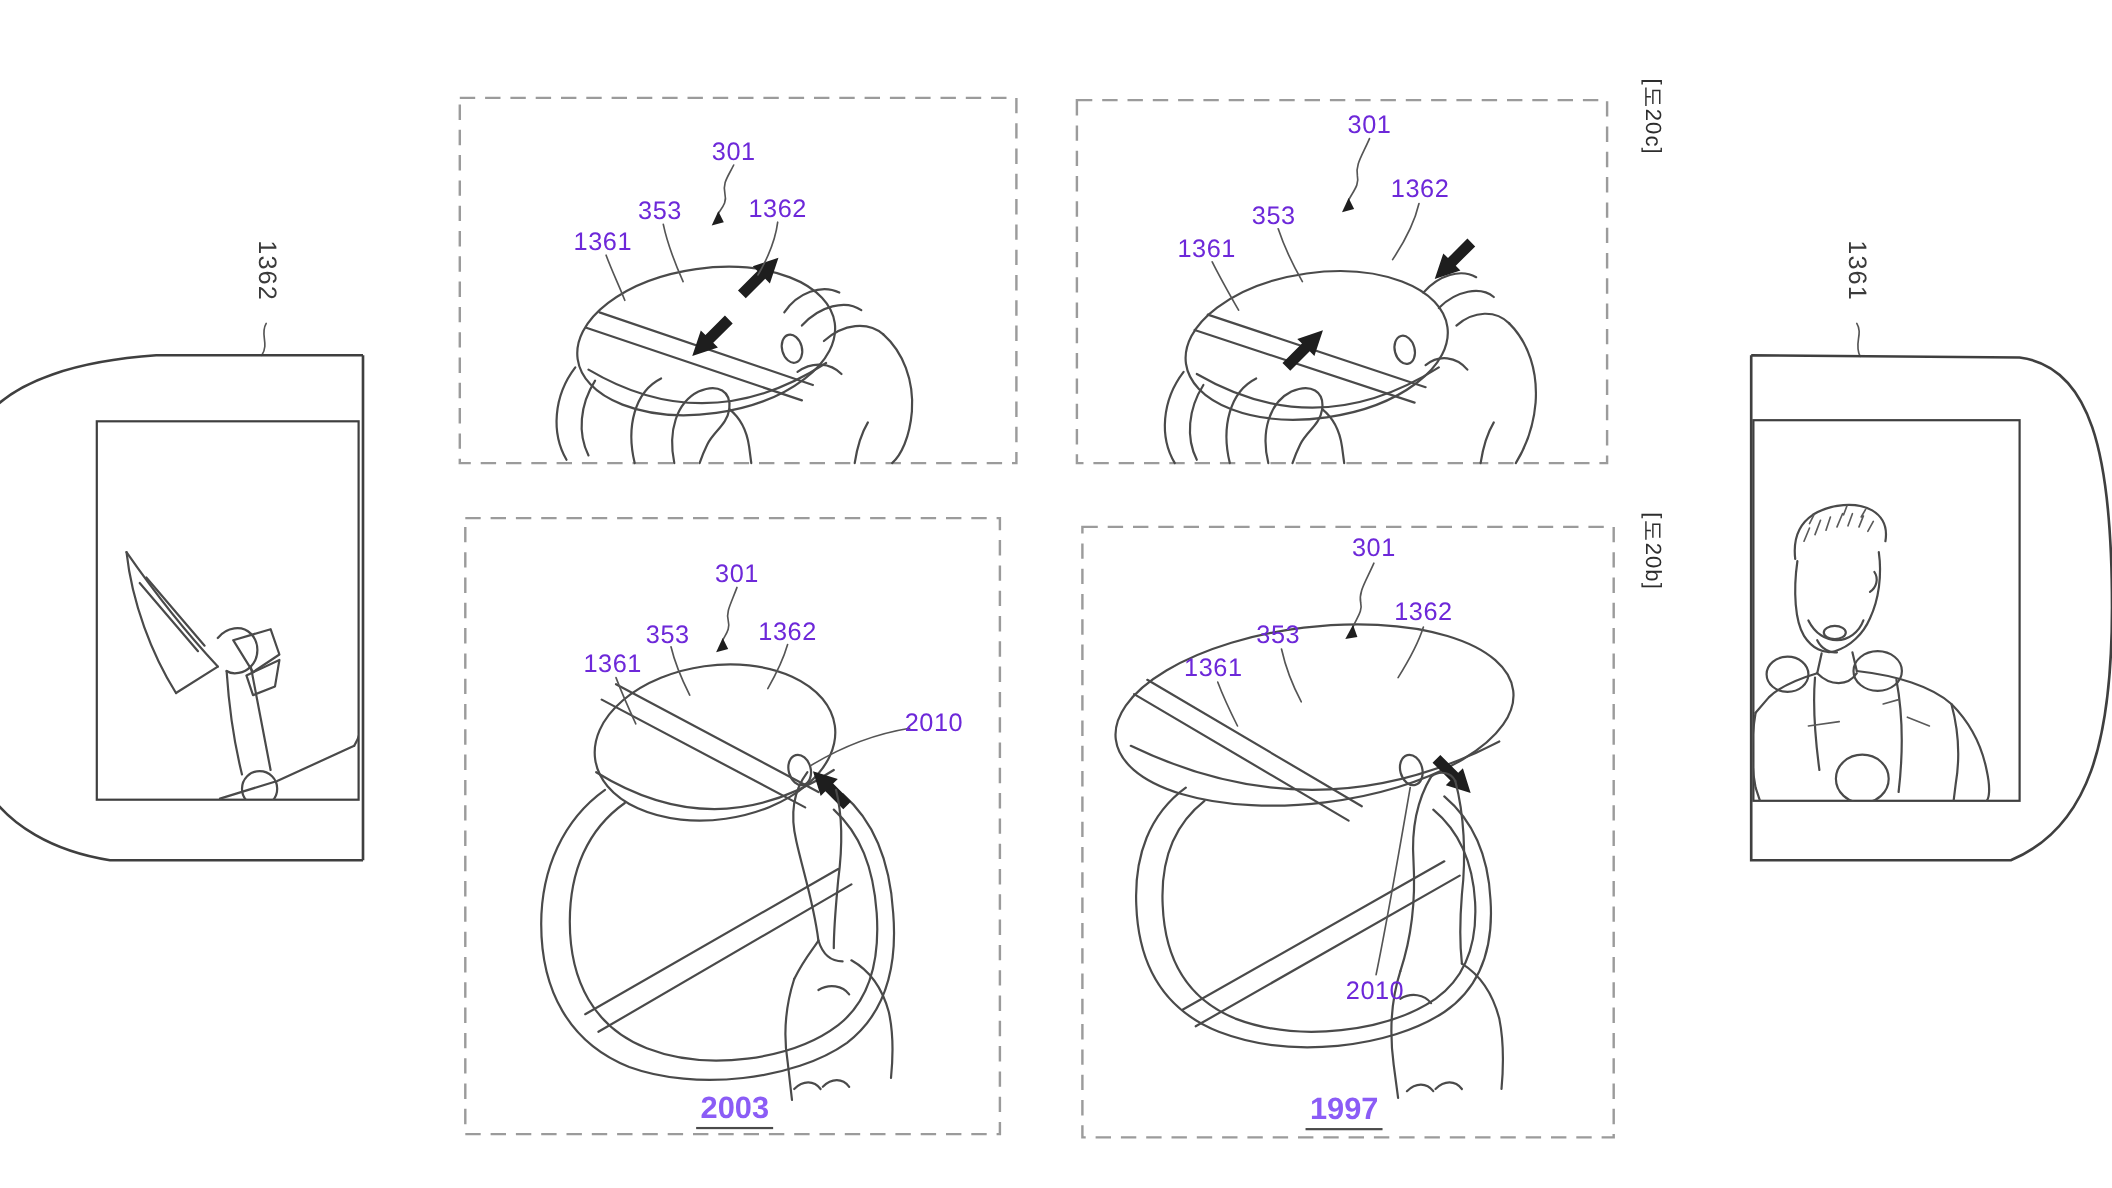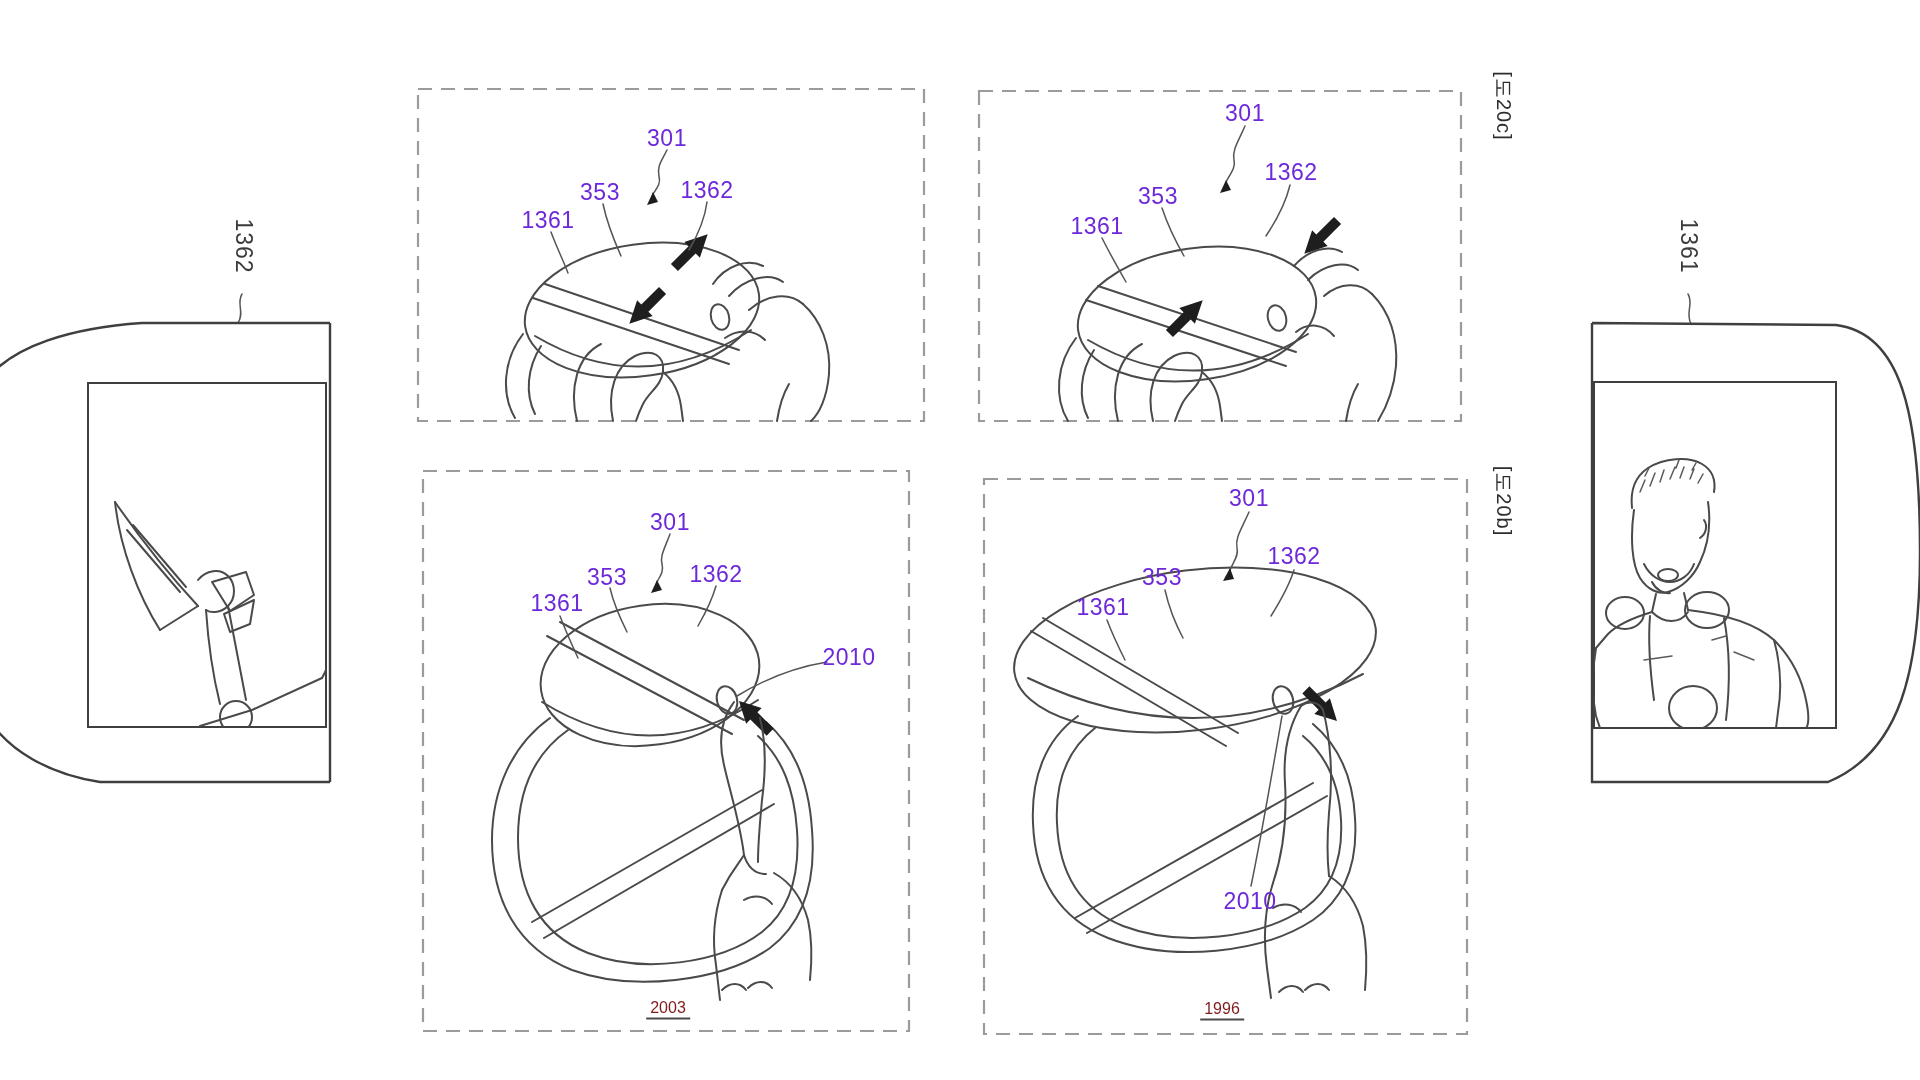--- a/index.html
+++ b/index.html
@@ -2,22 +2,22 @@
 <html><head>
 <meta charset="utf-8">
 <style>
   html,body{margin:0;padding:0;background:#ffffff;}
   .canvas{position:relative;width:1920px;height:1080px;background:#ffffff;overflow:hidden;
           font-family:"Liberation Sans", sans-serif;}
   .panel{position:absolute;}
   .panel svg{position:absolute;left:0;top:0;overflow:visible;}
   .ref{position:absolute;transform:translate(-50%,-50%);font-size:23px;color:#6d28d9;
        white-space:nowrap;letter-spacing:0.5px;}
-  .caption{position:absolute;transform:translate(-50%,-50%);font-size:16px;color:#7f1d1d;
-       border-bottom:2px solid #4a4a4a;padding:0 4px 1px;}
+  .caption{position:absolute;transform:translate(-50%,-50%);font-size:28px;color:#8b5cf6;
+       border-bottom:2px solid #4a4a4a;padding:0 4px 1px;font-weight:bold;}
   .vtag{position:absolute;transform:translate(-50%,-50%) rotate(90deg);font-size:20px;
        color:#2d2d2d;white-space:nowrap;letter-spacing:1px;}
   .side-tag{position:absolute;transform:translate(-50%,-50%) rotate(90deg);font-size:23px;
        color:#3a3a3a;white-space:nowrap;letter-spacing:1px;}
   .art{stroke:#4a4a4a;stroke-width:2;fill:none;stroke-linecap:round;stroke-linejoin:round;}
   .thin{stroke:#5a5a5a;stroke-width:1.5;fill:none;stroke-linecap:round;}
   .leader{stroke:#555555;stroke-width:1.5;fill:none;stroke-linecap:round;}
   .afill{fill:#1e1e1e;stroke:none;}
   .pborder{fill:none;stroke:#9b9b9b;stroke-width:2.2;stroke-dasharray:14 9;}
   .frame{fill:none;stroke:#3f3f3f;stroke-width:2.4;}
@@ -267,16 +267,16 @@
         <path class="leader" d="M124,142 C130,158 136,170 142,182"></path>
         <path class="leader" d="M311,92 C306,108 298,122 288,138"></path>
         <path class="leader" d="M268,408 C278,360 290,290 299,238"></path>
       </g>
     </svg>
     <span class="ref" style="left:266px;top:20px;">301</span>
     <span class="ref" style="left:179px;top:99px;">353</span>
     <span class="ref" style="left:120px;top:129px;">1361</span>
     <span class="ref" style="left:311px;top:78px;">1362</span>
     <span class="ref" style="left:267px;top:423px;">2010</span>
-    <span class="caption" style="left:239px;top:532px;">1996</span>
+    <span class="caption" style="left:239px;top:532px;">1997</span>
   </div>
 
 </div>
 
 </body></html>

